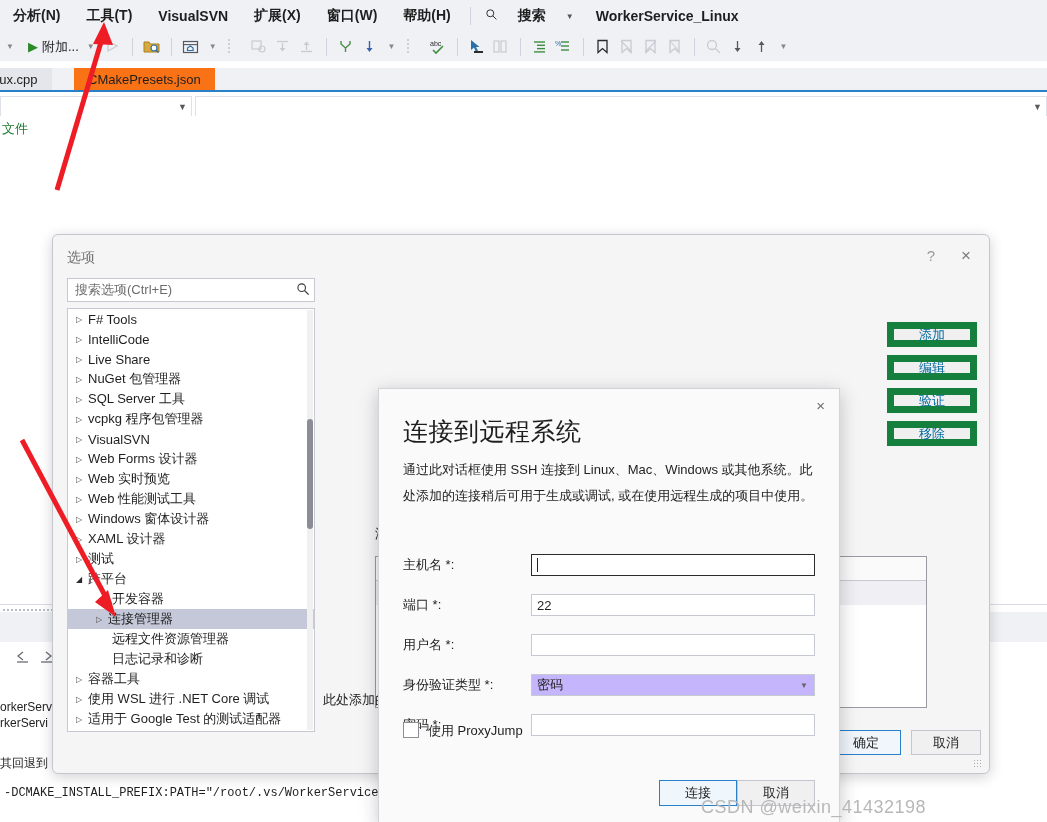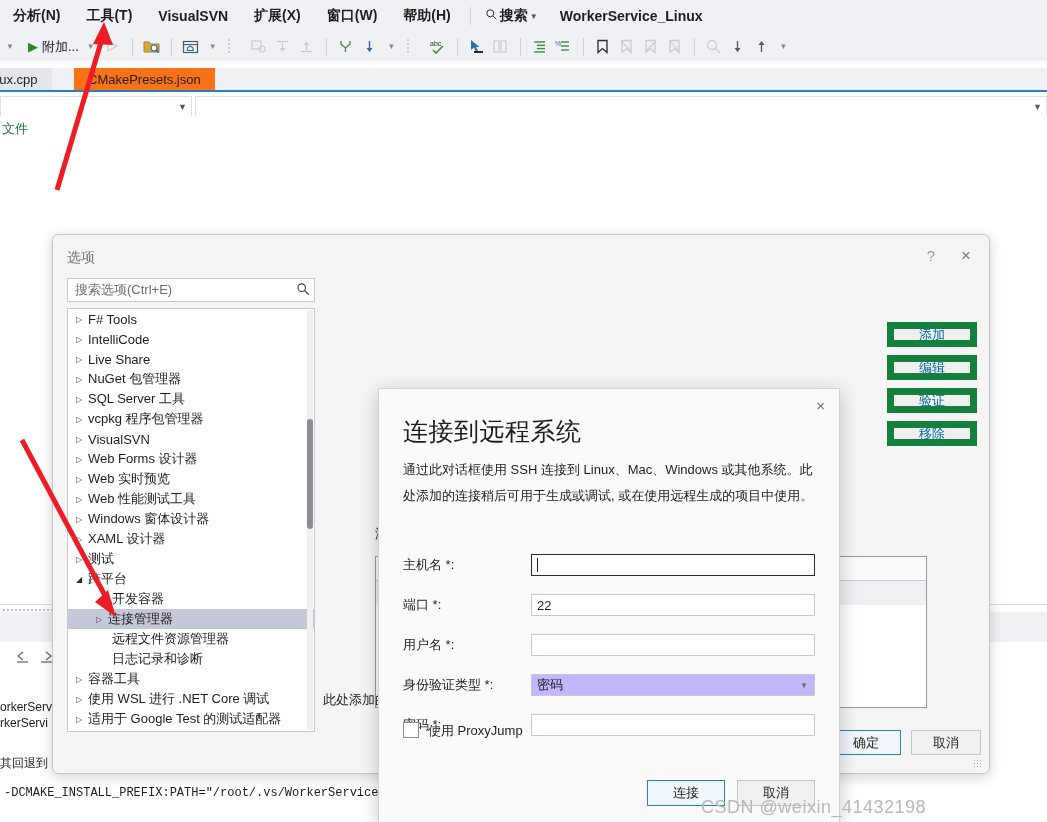--- a/index.html
+++ b/index.html
@@ -17,21 +17,21 @@
   .menubar {
     position: absolute; left: 0; top: 0; width: 1047px; height: 32px;
     background: #eff1f5;
     display: flex; align-items: center;
   }
   .menu-item {
     padding: 4px 13px; font-size: 14px; color: #1e1e1e; white-space: nowrap;
     font-weight: 600;
   }
   .menu-sep { width: 1px; height: 18px; background: #cfd3dd; margin: 0 6px; }
-  .search-box { display: flex; align-items: center; gap: 2px; padding: 0 8px; font-size: 14px; font-weight:600;}
+  .search-box { display: flex; align-items: center; gap: 20px; padding: 0 8px; font-size: 14px; font-weight:600;}
   .search-box .caret { font-size: 8px; color: #555; }
   .solution-title { margin-left: 14px; font-size: 14px; font-weight: 700; color: #1e1e1e; }
 
   .toolbar {
     position: absolute; left: 0; top: 32px; width: 1047px; height: 29px;
     background: #eff1f5; display: flex; align-items: center; padding-left: 0px;
   }
   .tb-caret { color: #888; font-size: 8px; padding: 0 6px; }
   .tb-play { color: #2a8a2a; font-size: 13px; padding-left: 8px;}
   .tb-label { font-size: 13px; padding: 0 2px 0 4px; }
@@ -177,21 +177,21 @@
   .caretbar { display:inline-block; width:1px; height:14px; background:#222; }
   .frm-select {
     flex:1; height:22px; background:#c4b5fd; border:1px solid #c6c9d2;
     box-sizing:border-box; display:flex; align-items:center; justify-content:space-between;
     padding:0 6px 0 5px; font-size:13px;
   }
   .frm-select .chev { font-size:8px; color:#666; }
   .chk-row { position:absolute; left:24px; top:333px; display:flex; align-items:flex-start; gap:9px; }
   .chkbox { width:14px; height:14px; border:1px solid #8d8d94; background:#fff; }
   .chk-label { font-size:13px; }
-  .modal-actions { position:absolute; right:24px; bottom:17px; display:flex; gap:12px; }
+  .modal-actions { position:absolute; right:24px; bottom:17px; display:flex; }
   .m-btn { width:78px; height:26px; font-size:13px; display:flex; align-items:center; justify-content:center;
            background:#f0f0f0; border:1px solid #c3c6cf; box-sizing:border-box; }
   .m-btn.primary { background:#eff6fc; border:1px solid #2a7fc9; }
 
   
   .arrow-svg { position:absolute; left:0; top:0; width:1047px; height:822px; pointer-events:none; }
 
   .watermark {
     position:absolute; right:16px; bottom:4px; font-size:18px; color:#b8b8b8;
     font-family:"Liberation Sans", sans-serif; letter-spacing:0.5px;

